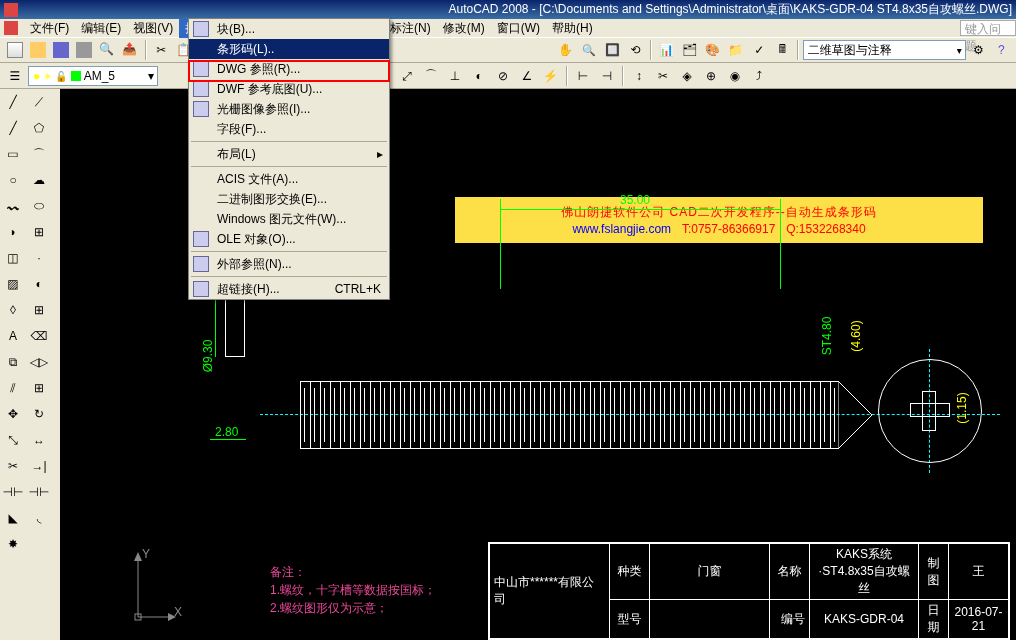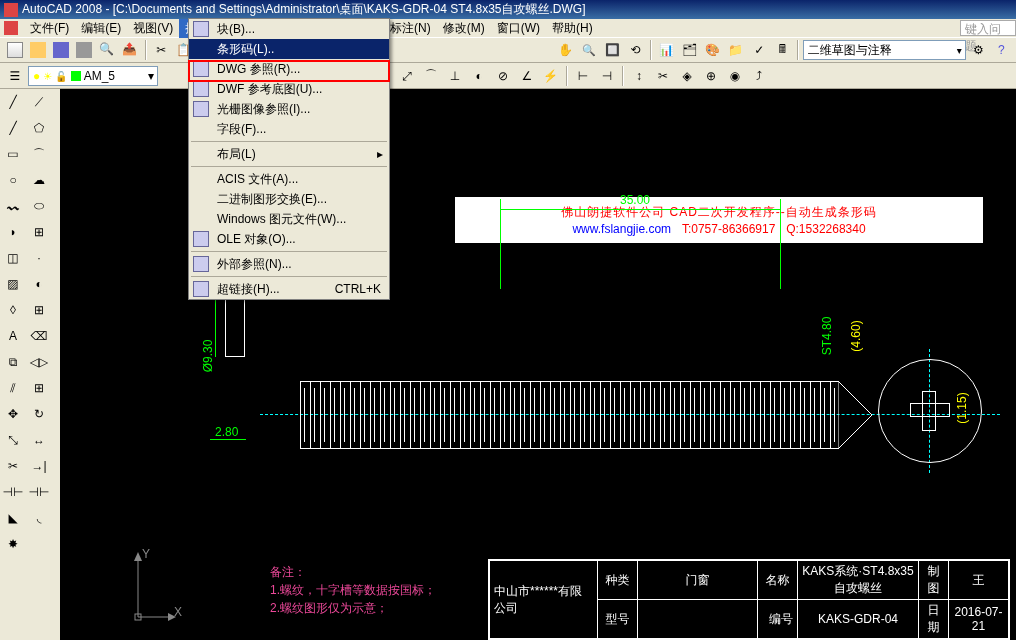--- a/index.html
+++ b/index.html
@@ -1,18 +1,18 @@
 <!DOCTYPE html>
 <html><head>
 <meta charset="utf-8">
 <style>
 * { margin: 0; padding: 0; box-sizing: border-box; font-family: "SimSun", "宋体", sans-serif; font-size: 12px; }
 body { width: 1016px; height: 640px; background: #ece9d8; overflow: hidden; position: relative; }
 
-.titlebar { height: 19px; background: linear-gradient(#0a246a, #3a6ea5); color: #fff; display: flex; align-items: center; padding: 0 4px; font-family: "Tahoma", sans-serif; font-size: 11px; }
+.titlebar { height: 19px; background: linear-gradient(#0a246a, #3a6ea5); color: #fff; display: flex; align-items: center; padding: 0 4px; font-family: "Tahoma", sans-serif; font-size: 11px; justify-content: space-between; }
 .titlebar .app-icon { width: 14px; height: 14px; background: #d44; margin-right: 4px; display: inline-block; }
 
 .menubar { height: 18px; background: #ece9d8; display: flex; align-items: center; padding-left: 4px; }
 .menubar .menu-icon { width: 14px; height: 14px; background: #d44; margin-right: 6px; }
 .menubar .mi { padding: 1px 6px; cursor: pointer; }
 .menubar .mi.open { background: #316ac5; color: #fff; }
 .menubar .search { margin-left: auto; height: 16px; padding: 0 4px; border: 1px solid #aaa; background: #fff; width: 56px; color: #999; }
 
 .toolbar { height: 26px; background: #ece9d8; border-top: 1px solid #fff; border-bottom: 1px solid #aca899; display: flex; align-items: center; padding: 0 4px; gap: 2px; }
 .toolrow2 { height: 26px; background: #ece9d8; border-bottom: 1px solid #aca899; display: flex; align-items: center; padding: 0 4px; gap: 2px; }
@@ -34,21 +34,21 @@
 .dropdown-menu { position: absolute; top: 18px; left: 188px; width: 202px; background: #ece9d8; border: 1px solid #808080; box-shadow: 2px 2px 3px rgba(0,0,0,.4); }
 .dropdown-menu .item { height: 20px; display: flex; align-items: center; padding: 0 18px 0 28px; position: relative; cursor: pointer; }
 .dropdown-menu .item.sel { background: #0a246a; color: #fff; }
 .dropdown-menu .item .arrow { position: absolute; right: 6px; }
 .dropdown-menu .item .sc { position: absolute; right: 8px; }
 .dropdown-menu .div { height: 1px; background: #aca899; margin: 2px 2px; }
 .dropdown-menu .icon { position: absolute; left: 4px; width: 16px; height: 16px; }
 
 .redbox { position: absolute; top: 60px; left: 188px; width: 202px; height: 22px; border: 2px solid #f00; pointer-events: none; z-index: 20; }
 
-.banner { position: absolute; top: 108px; left: 395px; width: 528px; height: 46px; background: #ffffff; display: flex; flex-direction: column; align-items: center; justify-content: center; color: #f00; font-size: 15px; font-family: "SimSun"; }
+.banner { position: absolute; top: 108px; left: 395px; width: 528px; height: 46px; background: #fde047; display: flex; flex-direction: column; align-items: center; justify-content: center; color: #f00; font-size: 15px; font-family: "SimSun"; }
 .banner .l1 { letter-spacing: 1px; }
 .banner .l2 { font-size: 13px; }
 .banner .l2 .blue { color: blue; }
 
 .dim-text { position: absolute; color: #0f0; font-size: 12px; }
 .dim-line { position: absolute; background: #0f0; }
 .yellow-text { position: absolute; color: #ff0; }
 
 .screw-body { position: absolute; top: 292px; left: 240px; width: 540px; height: 68px; }
 .screw-thread { width: 100%; height: 100%; background: repeating-linear-gradient(90deg, #fff 0 1px, transparent 1px 10px); border-top: 1px solid #fff; border-bottom: 1px solid #fff; position: relative; }
@@ -339,21 +339,21 @@
     <div class="notes">
       <div>备注：</div>
       <div>1.螺纹，十字槽等数据按国标；</div>
       <div>2.螺纹图形仅为示意；</div>
     </div>
 
     <div class="titleblock">
       <table>
         <tbody>
             <tr>
-          <td rowspan="2" style="width:108px">中山市******有限公司</td>
+          <td rowspan="2" style="width:120px">中山市******有限公司</td>
           <td style="width:40px;text-align:center">种类</td>
           <td style="width:120px;text-align:center">门窗</td>
           <td style="width:40px;text-align:center">名称</td>
           <td style="text-align:center">KAKS系统·ST4.8x35自攻螺丝</td>
           <td style="width:30px;text-align:center">制图</td>
           <td style="width:60px;text-align:center">王</td>
         </tr>
         <tr>
           <td style="text-align:center">型号</td>
           <td></td>

